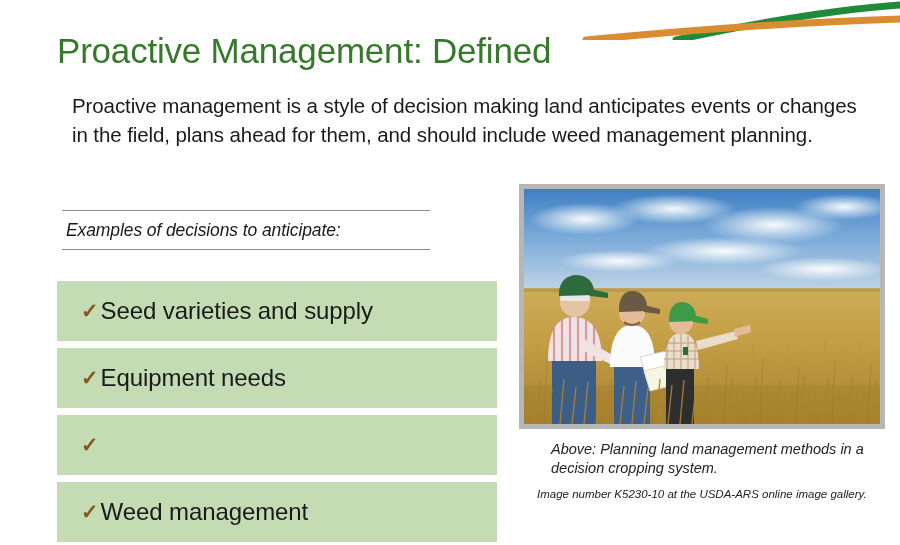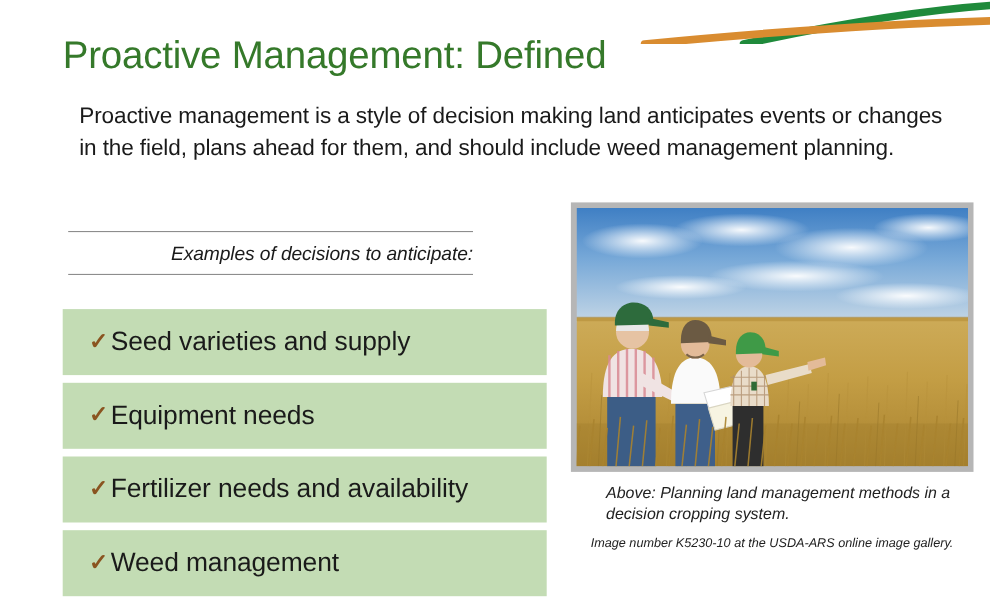--- a/index.html
+++ b/index.html
@@ -41,21 +41,20 @@
     color:#1a1a1a;
     line-height:1.42;
     letter-spacing:-0.1px;
   }
 
   
   .examples-block {
     position:absolute;
     left:62px; top:210px;
     width:368px;
-    text-align:right;
   }
   .rule {
     width:100%;
     height:1px;
     background:#8d8d8d;
     border:0;
   }
   .examples-label {
     font-size:17.5px;
     font-style:italic;
@@ -152,21 +151,20 @@
   <div class="check-bar">
     <span class="check-glyph">✓</span>
     <span class="check-label">Seed varieties and supply</span>
   </div>
   <div class="check-bar">
     <span class="check-glyph">✓</span>
     <span class="check-label">Equipment needs</span>
   </div>
   <div class="check-bar">
     <span class="check-glyph">✓</span>
-    <span class="check-label">Fertilizer needs and availability</span>
   </div>
   <div class="check-bar">
     <span class="check-glyph">✓</span>
     <span class="check-label">Weed management</span>
   </div>
 </div>
 
 <div class="photo-frame">
   <div class="photo">
     <svg width="100%" height="100%" viewBox="0 0 356 235" preserveAspectRatio="none" aria-hidden="true">

